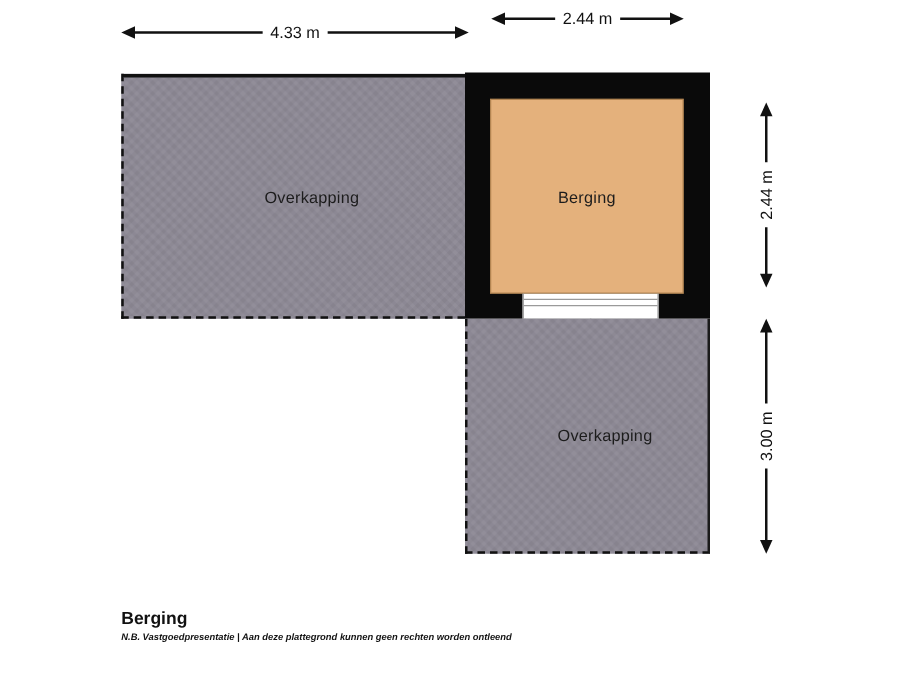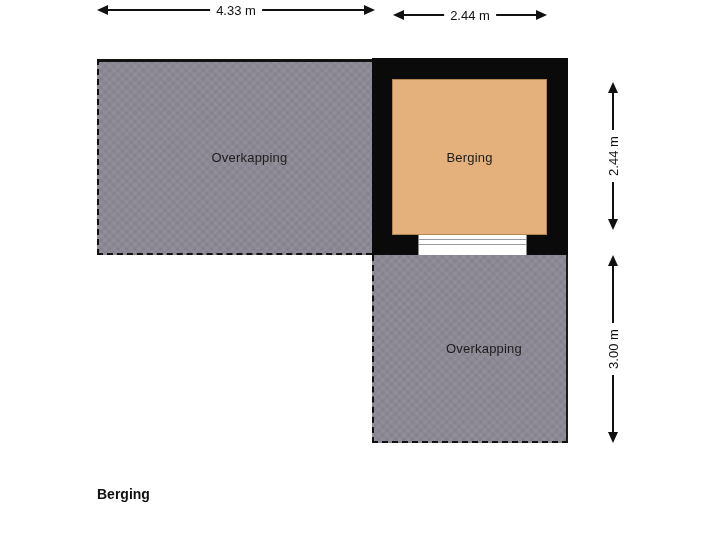--- a/index.html
+++ b/index.html
@@ -64,21 +64,21 @@
   
   .footer{position:absolute;left:97px;top:486px;}
   .footer .title,.footer .address{font-size:14px;font-weight:bold;line-height:16px;white-space:pre;color:#111;}
   .footer .disclaimer{font-size:7.5px;font-weight:bold;font-style:italic;margin-top:3px;color:#111;white-space:pre;}
 </style>
 </head>
 <body>
 
 <div class="canvas">
 
-  <div class="dim dim-h" style="left:97px;top:2px;width:278px;">
+  <div class="dim dim-h" style="left:97px;top:18px;width:278px;">
     <div class="dim-line"></div>
     <div class="arrow arrow-left"></div>
     <div class="arrow arrow-right"></div>
     <div class="dim-label">4.33 m</div>
   </div>
 
   <div class="dim dim-h" style="left:393px;top:7px;width:154px;">
     <div class="dim-line"></div>
     <div class="arrow arrow-left"></div>
     <div class="arrow arrow-right"></div>
@@ -119,15 +119,16 @@
 
   <div class="dim dim-v" style="left:605px;top:255px;height:188px;">
     <div class="dim-line"></div>
     <div class="arrow arrow-up"></div>
     <div class="arrow arrow-down"></div>
     <div class="dim-label">3.00 m</div>
   </div>
 
   <div class="footer">
     <div class="title">Berging</div>
+    <div class="disclaimer">N.B. Vastgoedpresentatie | Aan deze plattegrond kunnen geen rechten worden ontleend</div>
   </div>
 
 </div>
 
 </body></html>

